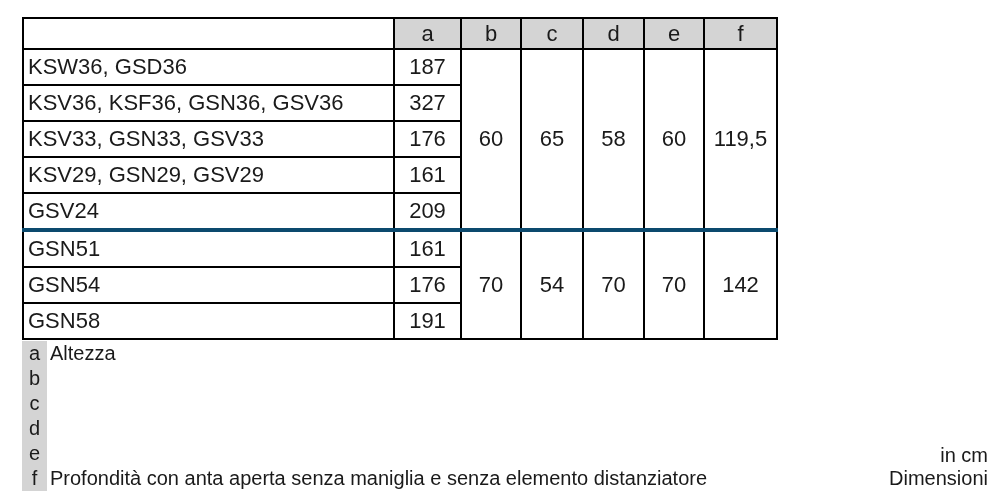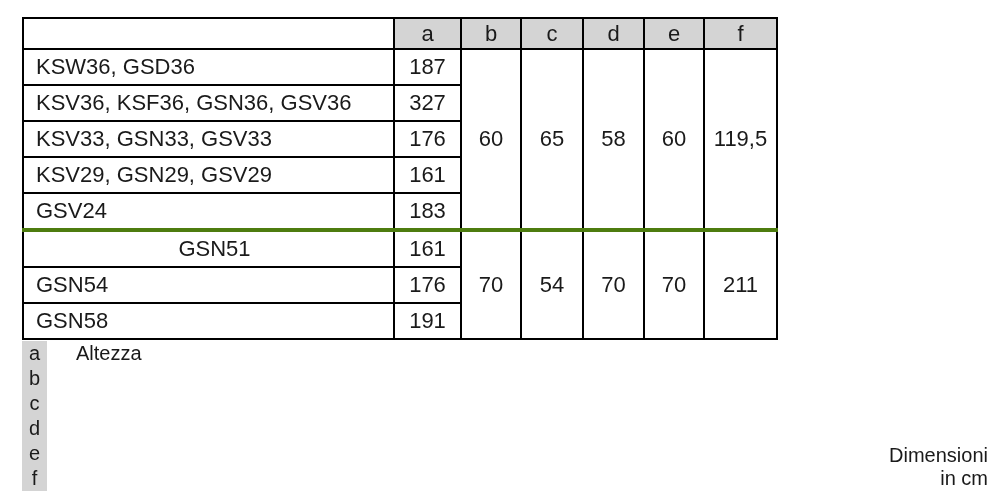--- a/index.html
+++ b/index.html
@@ -33,22 +33,22 @@
     padding: 0;
     font-weight: normal;
     text-align: center;
     vertical-align: middle;
     overflow: hidden;
     white-space: nowrap;
   }
   table.dims thead th { height: 29px; background: #d4d4d4; }
   table.dims thead th.model-head { background: #ffffff; }
   table.dims tbody td { height: 34px; background: #ffffff; }
-  table.dims td.model-cell { text-align: left; padding-left: 12px; }
-  table.dims tr.group-sep td { border-top: 4px solid #4d7c0f; text-align: center; }
+  table.dims td.model-cell { text-align: left; padding-left: 4px; }
+  table.dims tr.group-sep td { border-top: 4px solid #0c4a6e; }
 
   
   .legend {
     position: absolute;
     left: 22px;
     top: 341px;
     font-size: 20px;
   }
   .legend-row {
     display: flex;
@@ -58,21 +58,21 @@
   .legend-key {
     width: 25px;
     height: 25px;
     background: #d4d4d4;
     display: flex;
     align-items: center;
     justify-content: center;
     flex: none;
   }
   .legend-label {
-    margin-left: 29px;
+    margin-left: 3px;
     white-space: nowrap;
   }
 
   
   .unit-note {
     position: absolute;
     right: 12px;
     top: 444px;
     text-align: right;
     font-size: 20px;
@@ -122,31 +122,31 @@
       <tr>
         <td class="model-cell">KSV33, GSN33, GSV33</td>
         <td>176</td>
       </tr>
       <tr>
         <td class="model-cell">KSV29, GSN29, GSV29</td>
         <td>161</td>
       </tr>
       <tr>
         <td class="model-cell">GSV24</td>
-        <td>183</td>
+        <td>209</td>
       </tr>
 
       <tr class="group-sep">
         <td class="model-cell">GSN51</td>
         <td>161</td>
         <td rowspan="3">70</td>
         <td rowspan="3">54</td>
         <td rowspan="3">70</td>
         <td rowspan="3">70</td>
-        <td rowspan="3">211</td>
+        <td rowspan="3">142</td>
       </tr>
       <tr>
         <td class="model-cell">GSN54</td>
         <td>176</td>
       </tr>
       <tr>
         <td class="model-cell">GSN58</td>
         <td>191</td>
       </tr>
     </tbody>
@@ -164,21 +164,22 @@
       <span class="legend-key">c</span>
     </div>
     <div class="legend-row">
       <span class="legend-key">d</span>
     </div>
     <div class="legend-row">
       <span class="legend-key">e</span>
     </div>
     <div class="legend-row">
       <span class="legend-key">f</span>
+      <span class="legend-label">Profondità con anta aperta senza maniglia e senza elemento distanziatore</span>
     </div>
   </div>
 
   <div class="unit-note">
+    <div>in cm</div>
     <div>Dimensioni</div>
-    <div>in cm</div>
   </div>
 
 </div>
 
 </body></html>

